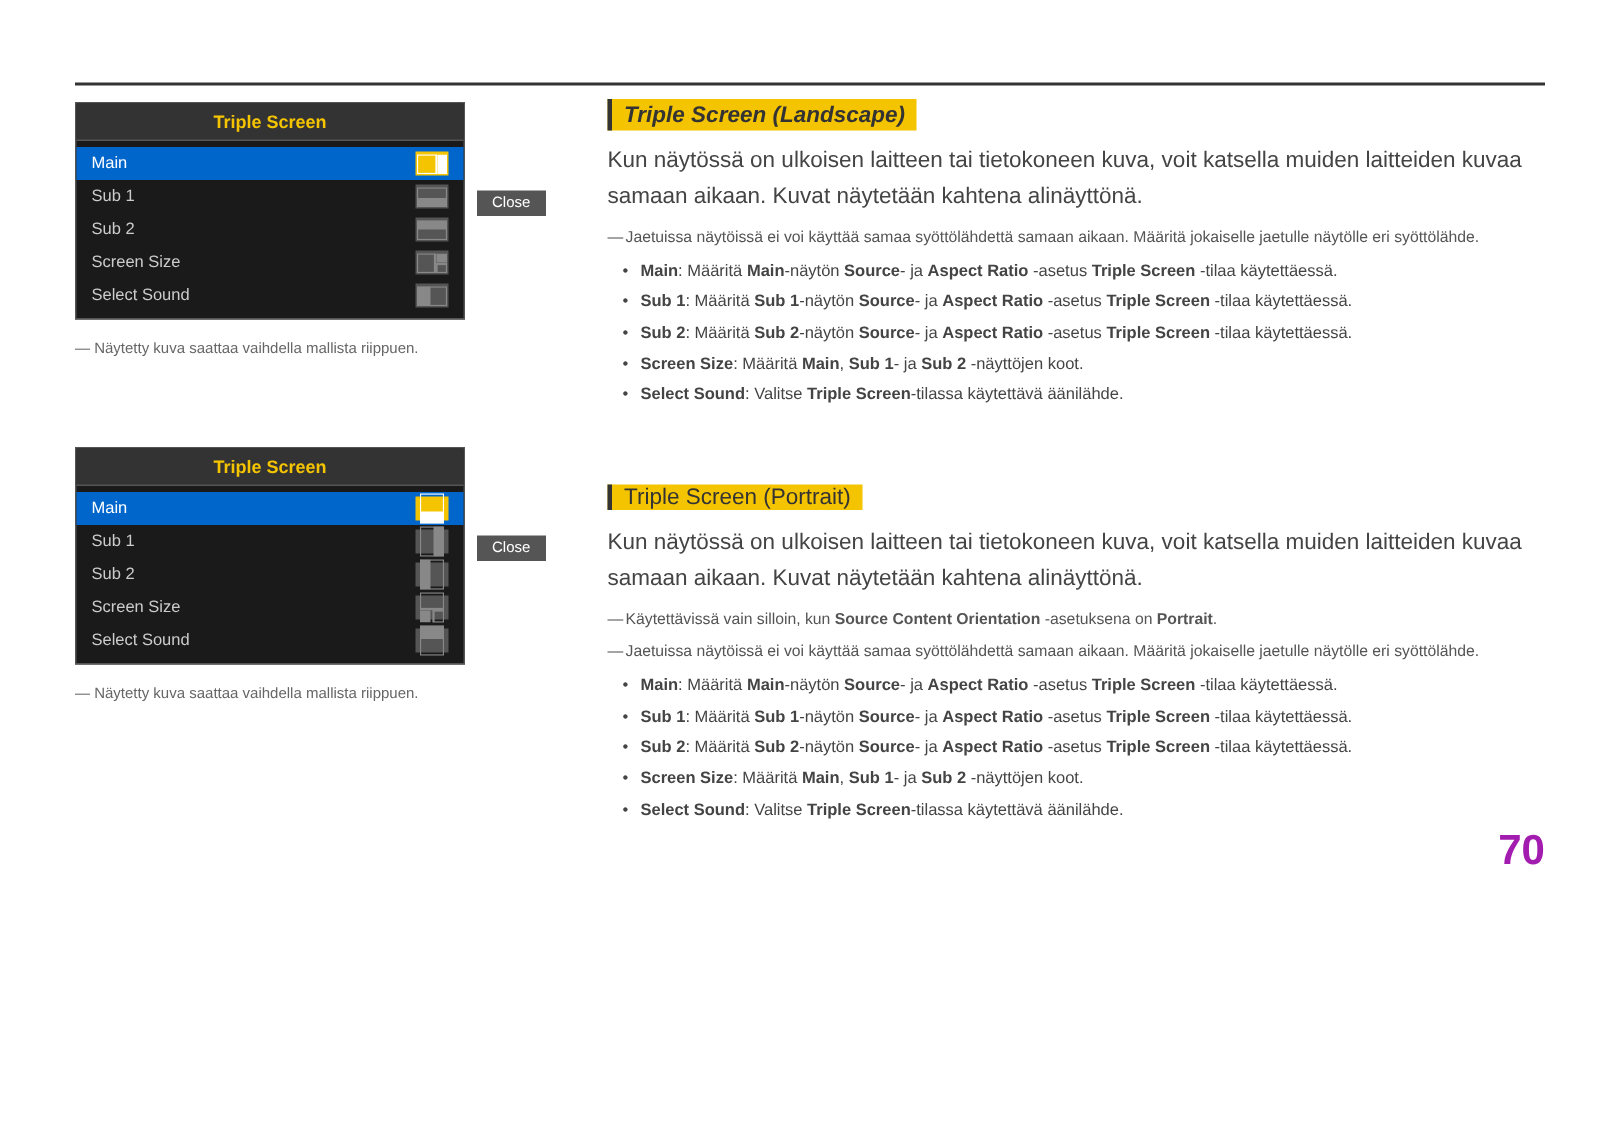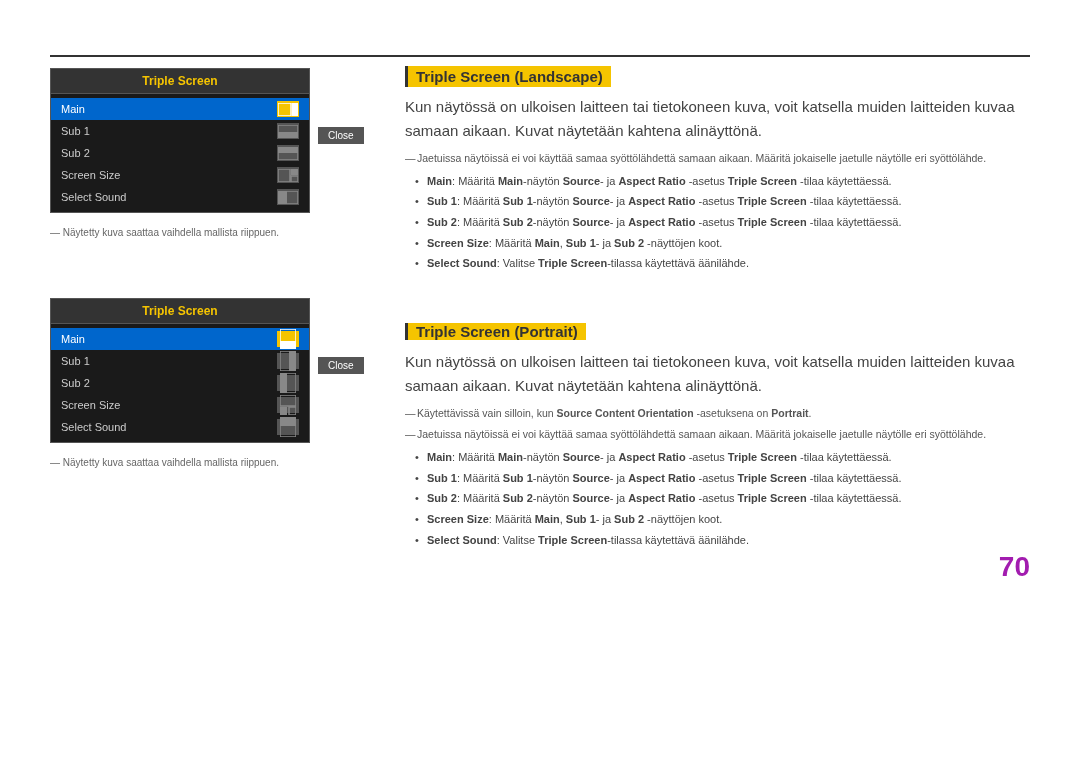--- a/index.html
+++ b/index.html
@@ -299,38 +299,38 @@
         </div>
         <div class="footnote">Näytetty kuva saattaa vaihdella mallista riippuen.</div>
       </div>
 
     </div>
 
     <div style="flex:1;">
 
       <div class="section">
         <div style="margin-bottom:10px;">
-          <span style="font-size:15px; font-weight:bold; background:#f5c400; padding:2px 8px; border-left:3px solid #333;">Triple Screen (Landscape)</span>
+          <span style="font-size:15px; font-weight:bold; background:#f5c400; padding:2px 8px; border-left:3px solid #333;font-style:italic;">Triple Screen (Landscape)</span>
         </div>
         <p class="section-desc">Kun näytössä on ulkoisen laitteen tai tietokoneen kuva, voit katsella muiden laitteiden kuvaa samaan aikaan. Kuvat näytetään kahtena alinäyttönä.</p>
         <div class="note-line">Jaetuissa näytöissä ei voi käyttää samaa syöttölähdettä samaan aikaan. Määritä jokaiselle jaetulle näytölle eri syöttölähde.</div>
         <ul class="bullet-list">
           <li><span class="bold">Main</span>: Määritä <span class="bold">Main</span>-näytön <span class="bold">Source</span>- ja <span class="bold">Aspect Ratio</span> -asetus <span class="bold">Triple Screen</span> -tilaa käytettäessä.</li>
           <li><span class="bold">Sub 1</span>: Määritä <span class="bold">Sub 1</span>-näytön <span class="bold">Source</span>- ja <span class="bold">Aspect Ratio</span> -asetus <span class="bold">Triple Screen</span> -tilaa käytettäessä.</li>
           <li><span class="bold">Sub 2</span>: Määritä <span class="bold">Sub 2</span>-näytön <span class="bold">Source</span>- ja <span class="bold">Aspect Ratio</span> -asetus <span class="bold">Triple Screen</span> -tilaa käytettäessä.</li>
           <li><span class="bold">Screen Size</span>: Määritä <span class="bold">Main</span>, <span class="bold">Sub 1</span>- ja <span class="bold">Sub 2</span> -näyttöjen koot.</li>
           <li><span class="bold">Select Sound</span>: Valitse <span class="bold">Triple Screen</span>-tilassa käytettävä äänilähde.</li>
         </ul>
       </div>
 
       <div style="height:20px;"></div>
 
       <div class="section">
         <div style="margin-bottom:10px;">
-          <span style="font-size:15px; font-weight:bold; background:#f5c400; padding:0 8px; border-left:3px solid #333;">Triple Screen (Portrait)</span>
+          <span style="font-size:15px; font-weight:normal; background:#f5c400; padding:0 8px; border-left:3px solid #333;">Triple Screen (Portrait)</span>
         </div>
         <p class="section-desc">Kun näytössä on ulkoisen laitteen tai tietokoneen kuva, voit katsella muiden laitteiden kuvaa samaan aikaan. Kuvat näytetään kahtena alinäyttönä.</p>
         <div class="note-line">Käytettävissä vain silloin, kun <span class="bold">Source Content Orientation</span> -asetuksena on <span class="bold">Portrait</span>.</div>
         <div class="note-line">Jaetuissa näytöissä ei voi käyttää samaa syöttölähdettä samaan aikaan. Määritä jokaiselle jaetulle näytölle eri syöttölähde.</div>
         <ul class="bullet-list">
           <li><span class="bold">Main</span>: Määritä <span class="bold">Main</span>-näytön <span class="bold">Source</span>- ja <span class="bold">Aspect Ratio</span> -asetus <span class="bold">Triple Screen</span> -tilaa käytettäessä.</li>
           <li><span class="bold">Sub 1</span>: Määritä <span class="bold">Sub 1</span>-näytön <span class="bold">Source</span>- ja <span class="bold">Aspect Ratio</span> -asetus <span class="bold">Triple Screen</span> -tilaa käytettäessä.</li>
           <li><span class="bold">Sub 2</span>: Määritä <span class="bold">Sub 2</span>-näytön <span class="bold">Source</span>- ja <span class="bold">Aspect Ratio</span> -asetus <span class="bold">Triple Screen</span> -tilaa käytettäessä.</li>
           <li><span class="bold">Screen Size</span>: Määritä <span class="bold">Main</span>, <span class="bold">Sub 1</span>- ja <span class="bold">Sub 2</span> -näyttöjen koot.</li>
           <li><span class="bold">Select Sound</span>: Valitse <span class="bold">Triple Screen</span>-tilassa käytettävä äänilähde.</li>

